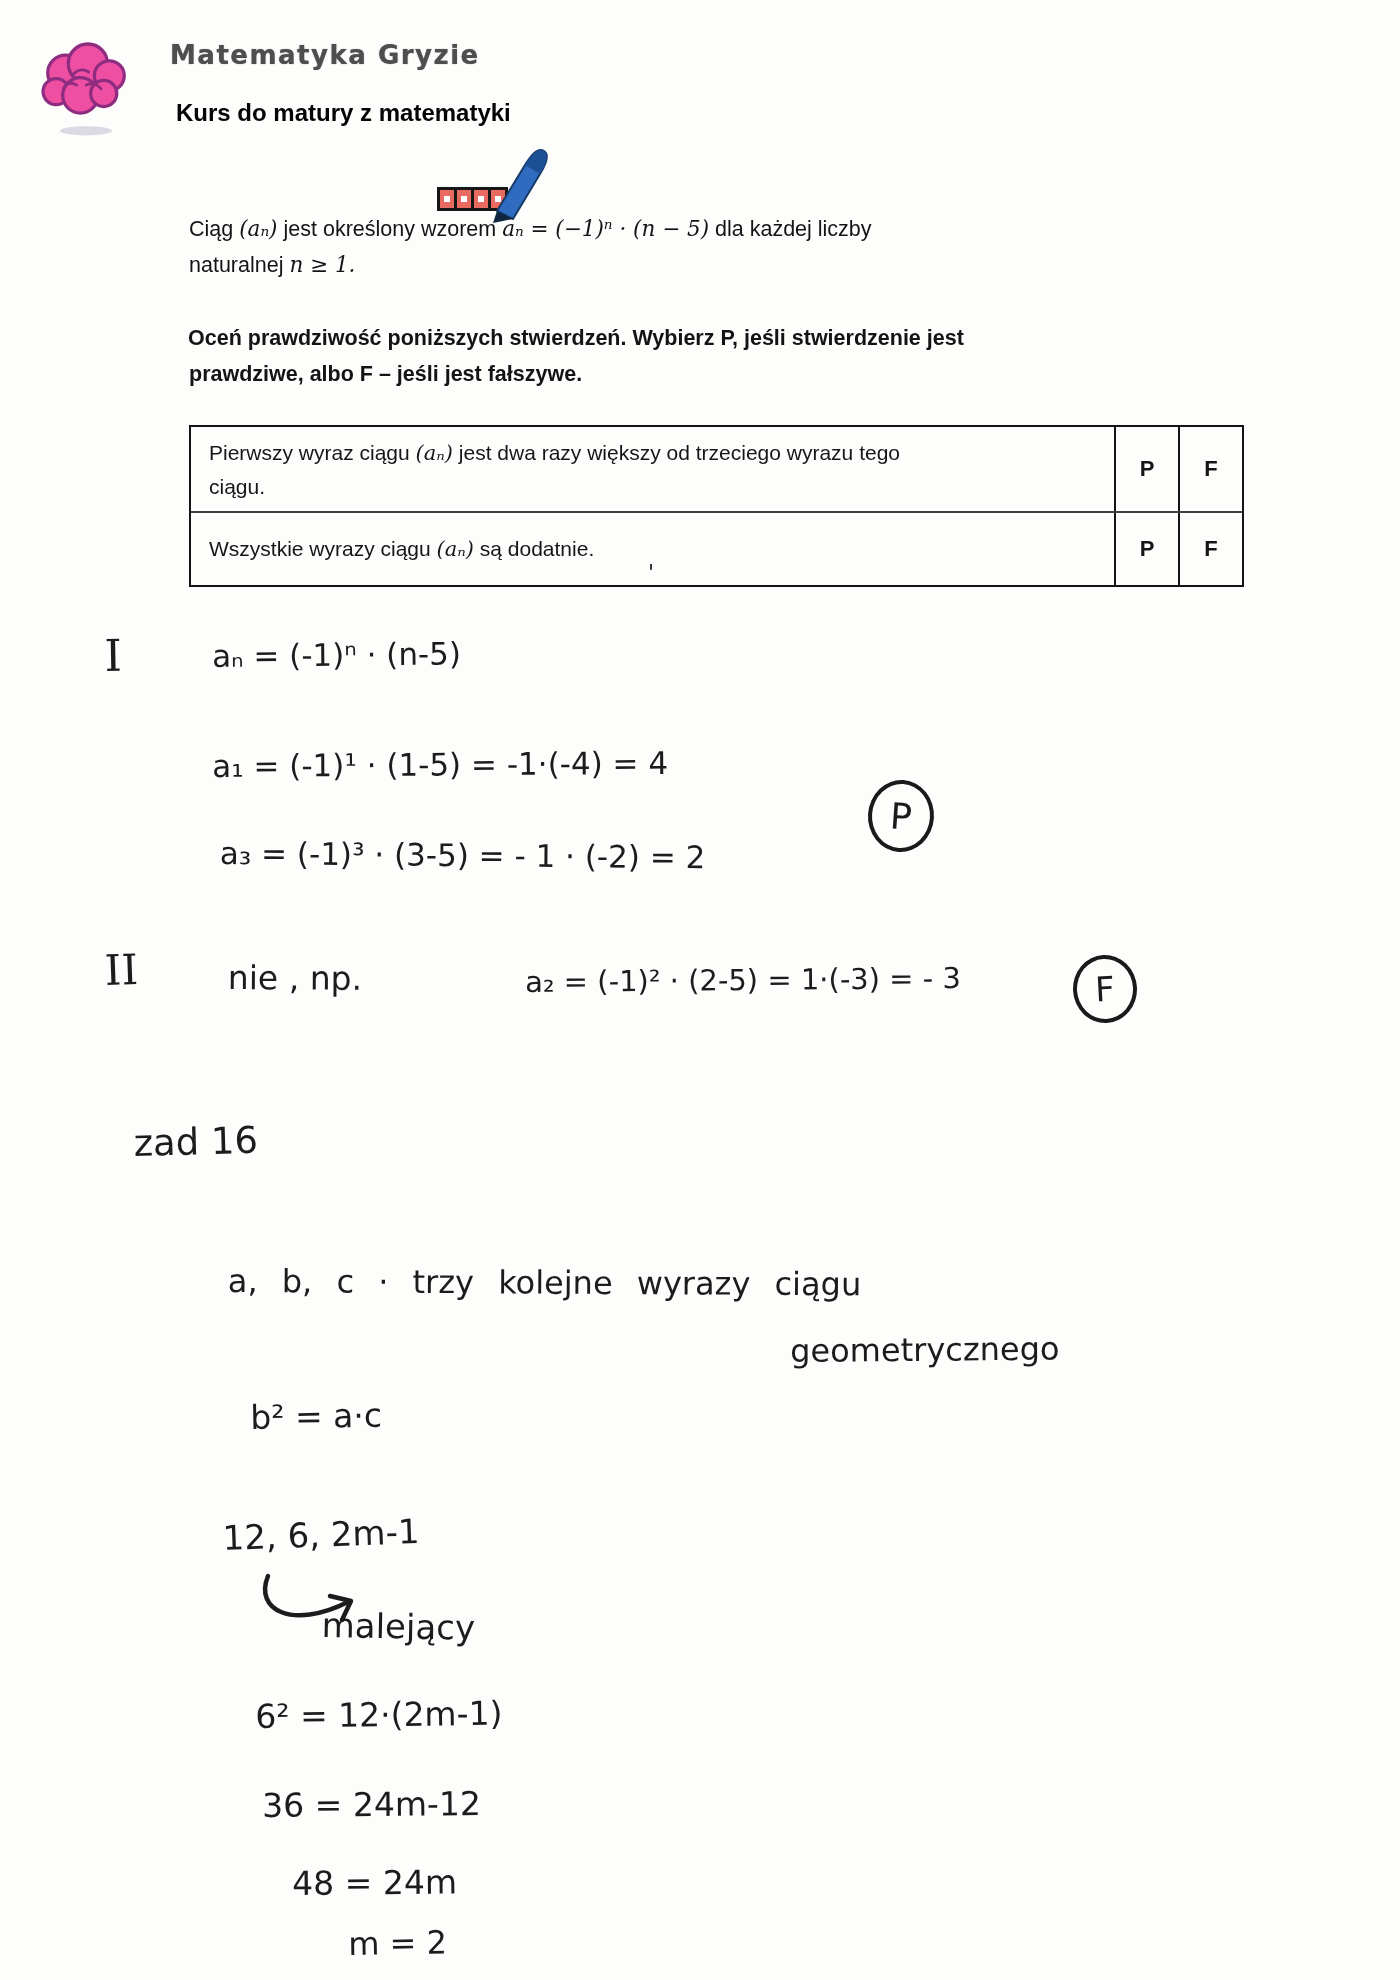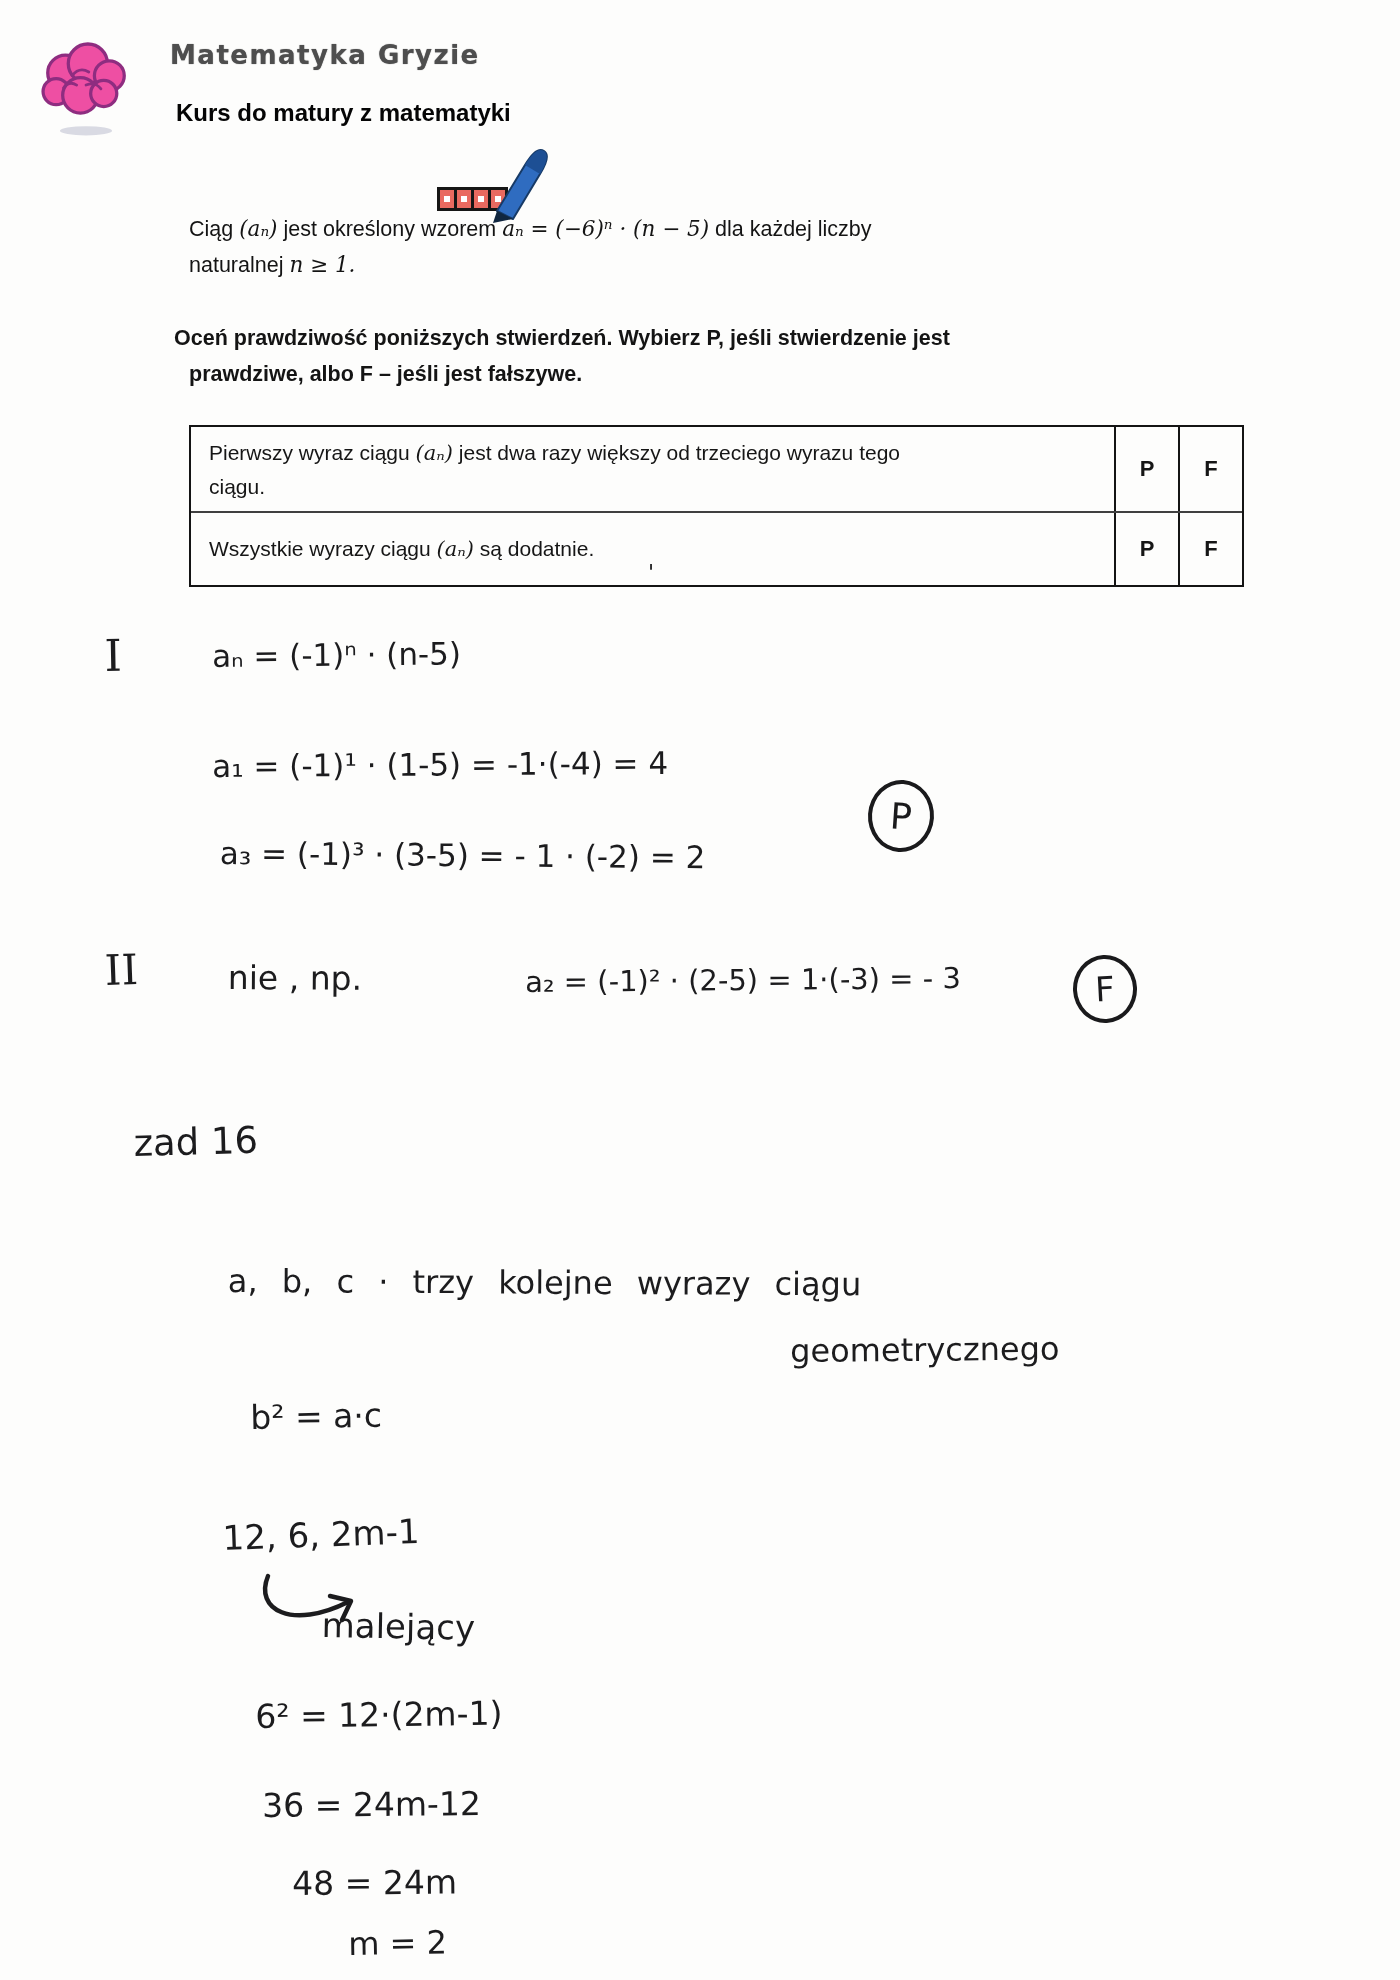--- a/index.html
+++ b/index.html
@@ -85,27 +85,27 @@
   </div>
   <div class="pen">
     <svg viewBox="0 0 62 84" width="62" height="84">
       <path d="M10 72 L38 26 C43 18 50 8 57 12 C63 16 58 27 53 35 L26 80 Z" fill="#2f6cc0" stroke="#173a66" stroke-width="2" stroke-linejoin="round"></path>
       <path d="M38 26 C43 18 50 8 57 12 C63 16 58 27 53 35" fill="#1d4f94" stroke="none"></path>
       <path d="M10 72 L26 80 L6 84 Z" fill="#10263f"></path>
     </svg>
   </div>
 
   <div class="prtext" style="left:189px;top:216px;">
-    <span>Ciąg </span><span class="math">(aₙ)</span><span> jest określony wzorem </span><span class="math">aₙ = (−6)ⁿ · (n − 5)</span><span> dla każdej liczby</span>
+    <span>Ciąg </span><span class="math">(aₙ)</span><span> jest określony wzorem </span><span class="math">aₙ = (−1)ⁿ · (n − 5)</span><span> dla każdej liczby</span>
   </div>
   <div class="prtext" style="left:189px;top:252px;">
     <span>naturalnej </span><span class="math">n ≥ 1.</span>
   </div>
 
-  <div class="prtext bold" style="left:174px;top:326px;">Oceń prawdziwość poniższych stwierdzeń. Wybierz P, jeśli stwierdzenie jest</div>
+  <div class="prtext bold" style="left:188px;top:326px;">Oceń prawdziwość poniższych stwierdzeń. Wybierz P, jeśli stwierdzenie jest</div>
   <div class="prtext bold" style="left:189px;top:362px;">prawdziwe, albo F – jeśli jest fałszywe.</div>
 
   <div class="pf-table">
     <div class="pf-row row1">
       <div class="cell-statement">
         <span class="stline"><span>Pierwszy wyraz ciągu </span><span class="math">(aₙ)</span><span> jest dwa razy większy od trzeciego wyrazu tego</span></span>
         <span class="stline">ciągu.</span>
       </div>
       <div class="cell-pf">P</div>
       <div class="cell-pf">F</div>

